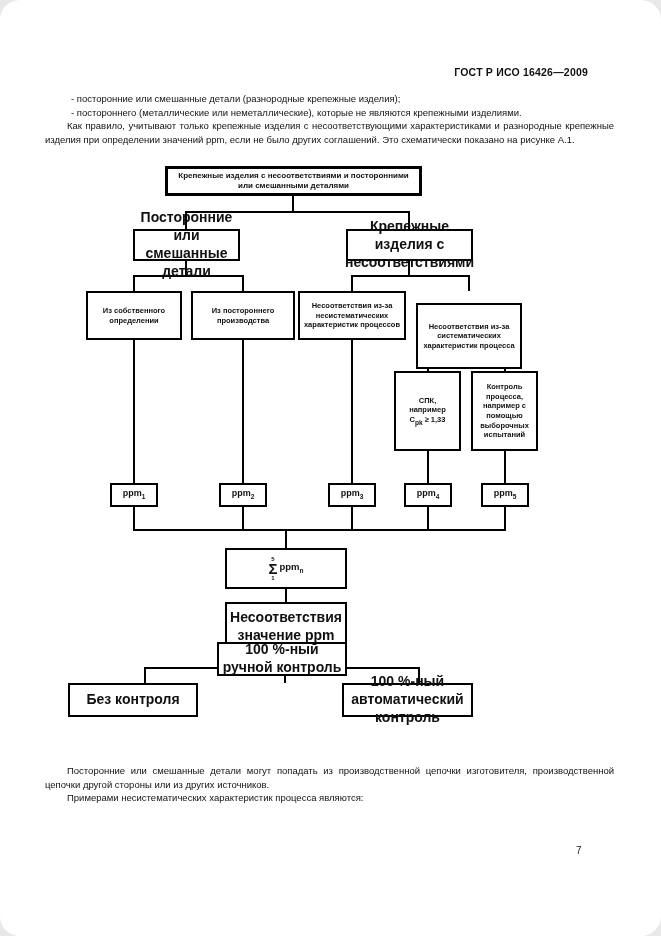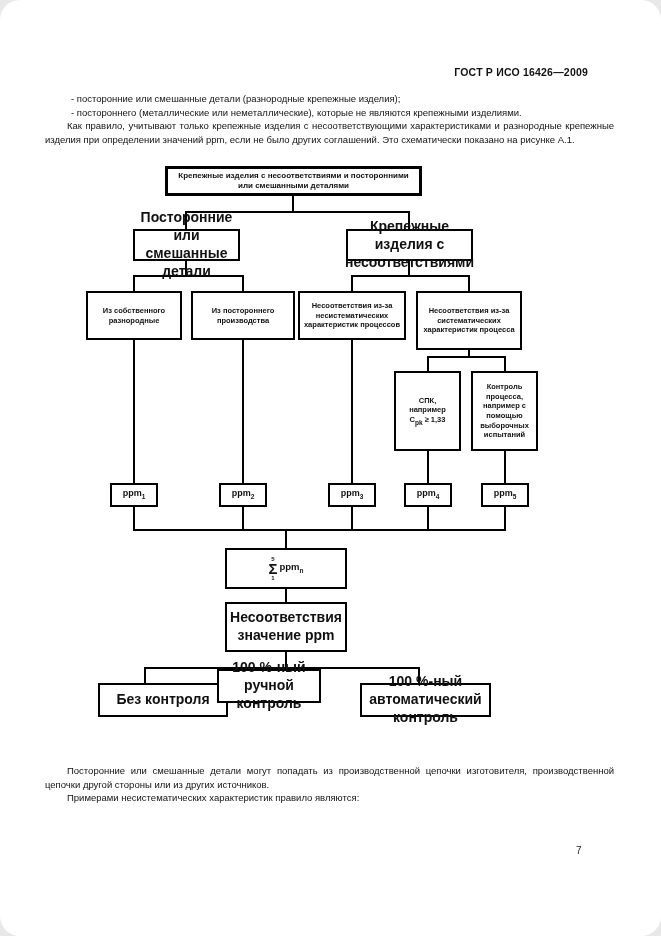--- a/index.html
+++ b/index.html
@@ -102,32 +102,32 @@
 
     <div class="fbox fbox-lg" style="left:133px;top:229px;width:107px;height:32px">
       <span>Посторонние или смешанные детали</span>
     </div>
 
     <div class="fbox fbox-lg" style="left:346px;top:229px;width:127px;height:32px">
       <span>Крепежные изделия с несоответствиями</span>
     </div>
 
     <div class="fbox" style="left:86px;top:291px;width:96px;height:49px">
-      <span>Из собственного разнородные</span>
+      <span>Из собственного определении</span>
     </div>
 
     <div class="fbox" style="left:191px;top:291px;width:104px;height:49px">
       <span>Из постороннего производства</span>
     </div>
 
     <div class="fbox" style="left:298px;top:291px;width:108px;height:49px">
       <span>Несоответствия из-за несистематических характеристик процессов</span>
     </div>
 
-    <div class="fbox" style="left:416px;top:291px;width:106px;height:59px">
+    <div class="fbox" style="left:416px;top:303px;width:106px;height:66px">
       <span>Несоответствия из-за систематических характеристик процесса</span>
     </div>
 
     <div class="fbox" style="left:394px;top:371px;width:67px;height:80px">
       <span>СПК,</span>
       <span>например</span>
       <span class="spc-f"><span>C</span><sub>pk</sub><span> ≥ 1,33</span></span>
     </div>
 
     <div class="fbox" style="left:471px;top:371px;width:67px;height:80px">
@@ -158,33 +158,33 @@
           <span class="lim">1</span>
         </span>
         <span class="sum-expr"><span>ppm</span><sub>n</sub></span>
       </span>
     </div>
 
     <div class="fbox fbox-lg" style="left:225px;top:602px;width:122px;height:50px">
       <span>Несоответствия значение ppm</span>
     </div>
 
-    <div class="fbox fbox-lg" style="left:98px;top:683px;width:130px;height:34px">
+    <div class="fbox fbox-lg" style="left:68px;top:683px;width:130px;height:34px">
       <span>Без контроля</span>
     </div>
-    <div class="fbox fbox-lg" style="left:217px;top:669px;width:104px;height:34px">
+    <div class="fbox fbox-lg" style="left:217px;top:642px;width:130px;height:34px">
       <span>100 %-ный ручной контроль</span>
     </div>
-    <div class="fbox fbox-lg" style="left:360px;top:683px;width:131px;height:34px">
+    <div class="fbox fbox-lg" style="left:342px;top:683px;width:131px;height:34px">
       <span>100 %-ный автоматический контроль</span>
     </div>
 
   </div>
 
 
   <div class="textblock bodytext">
     <p class="p-indent">Посторонние или смешанные детали могут попадать из производственной цепочки изготовителя, производственной цепочки другой стороны или из других источников.</p>
-    <p class="p-indent">Примерами несистематических характеристик правило являются:</p>
+    <p class="p-indent">Примерами несистематических характеристик процесса являются:</p>
   </div>
 
   <div class="pagenum">7</div>
 
 </div>
 
 </body></html>

